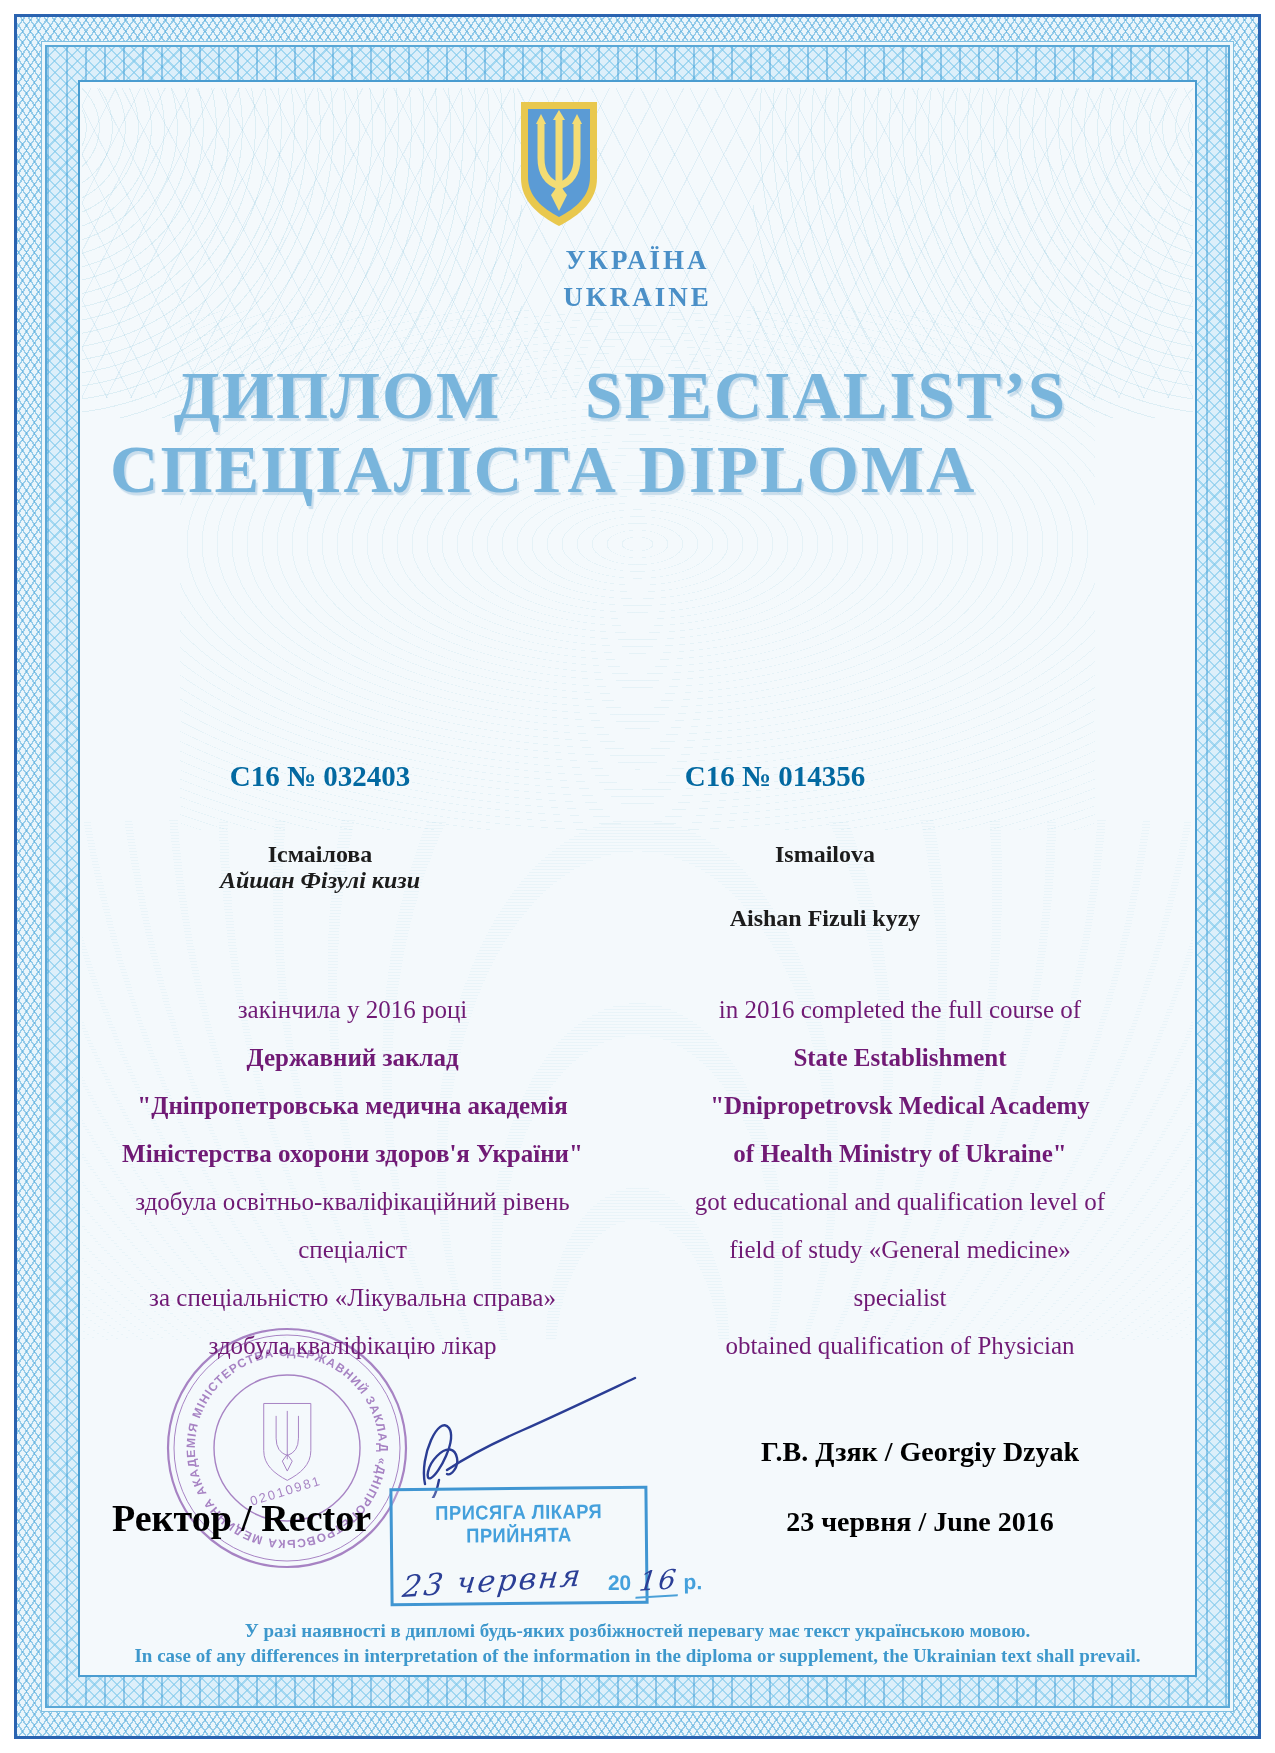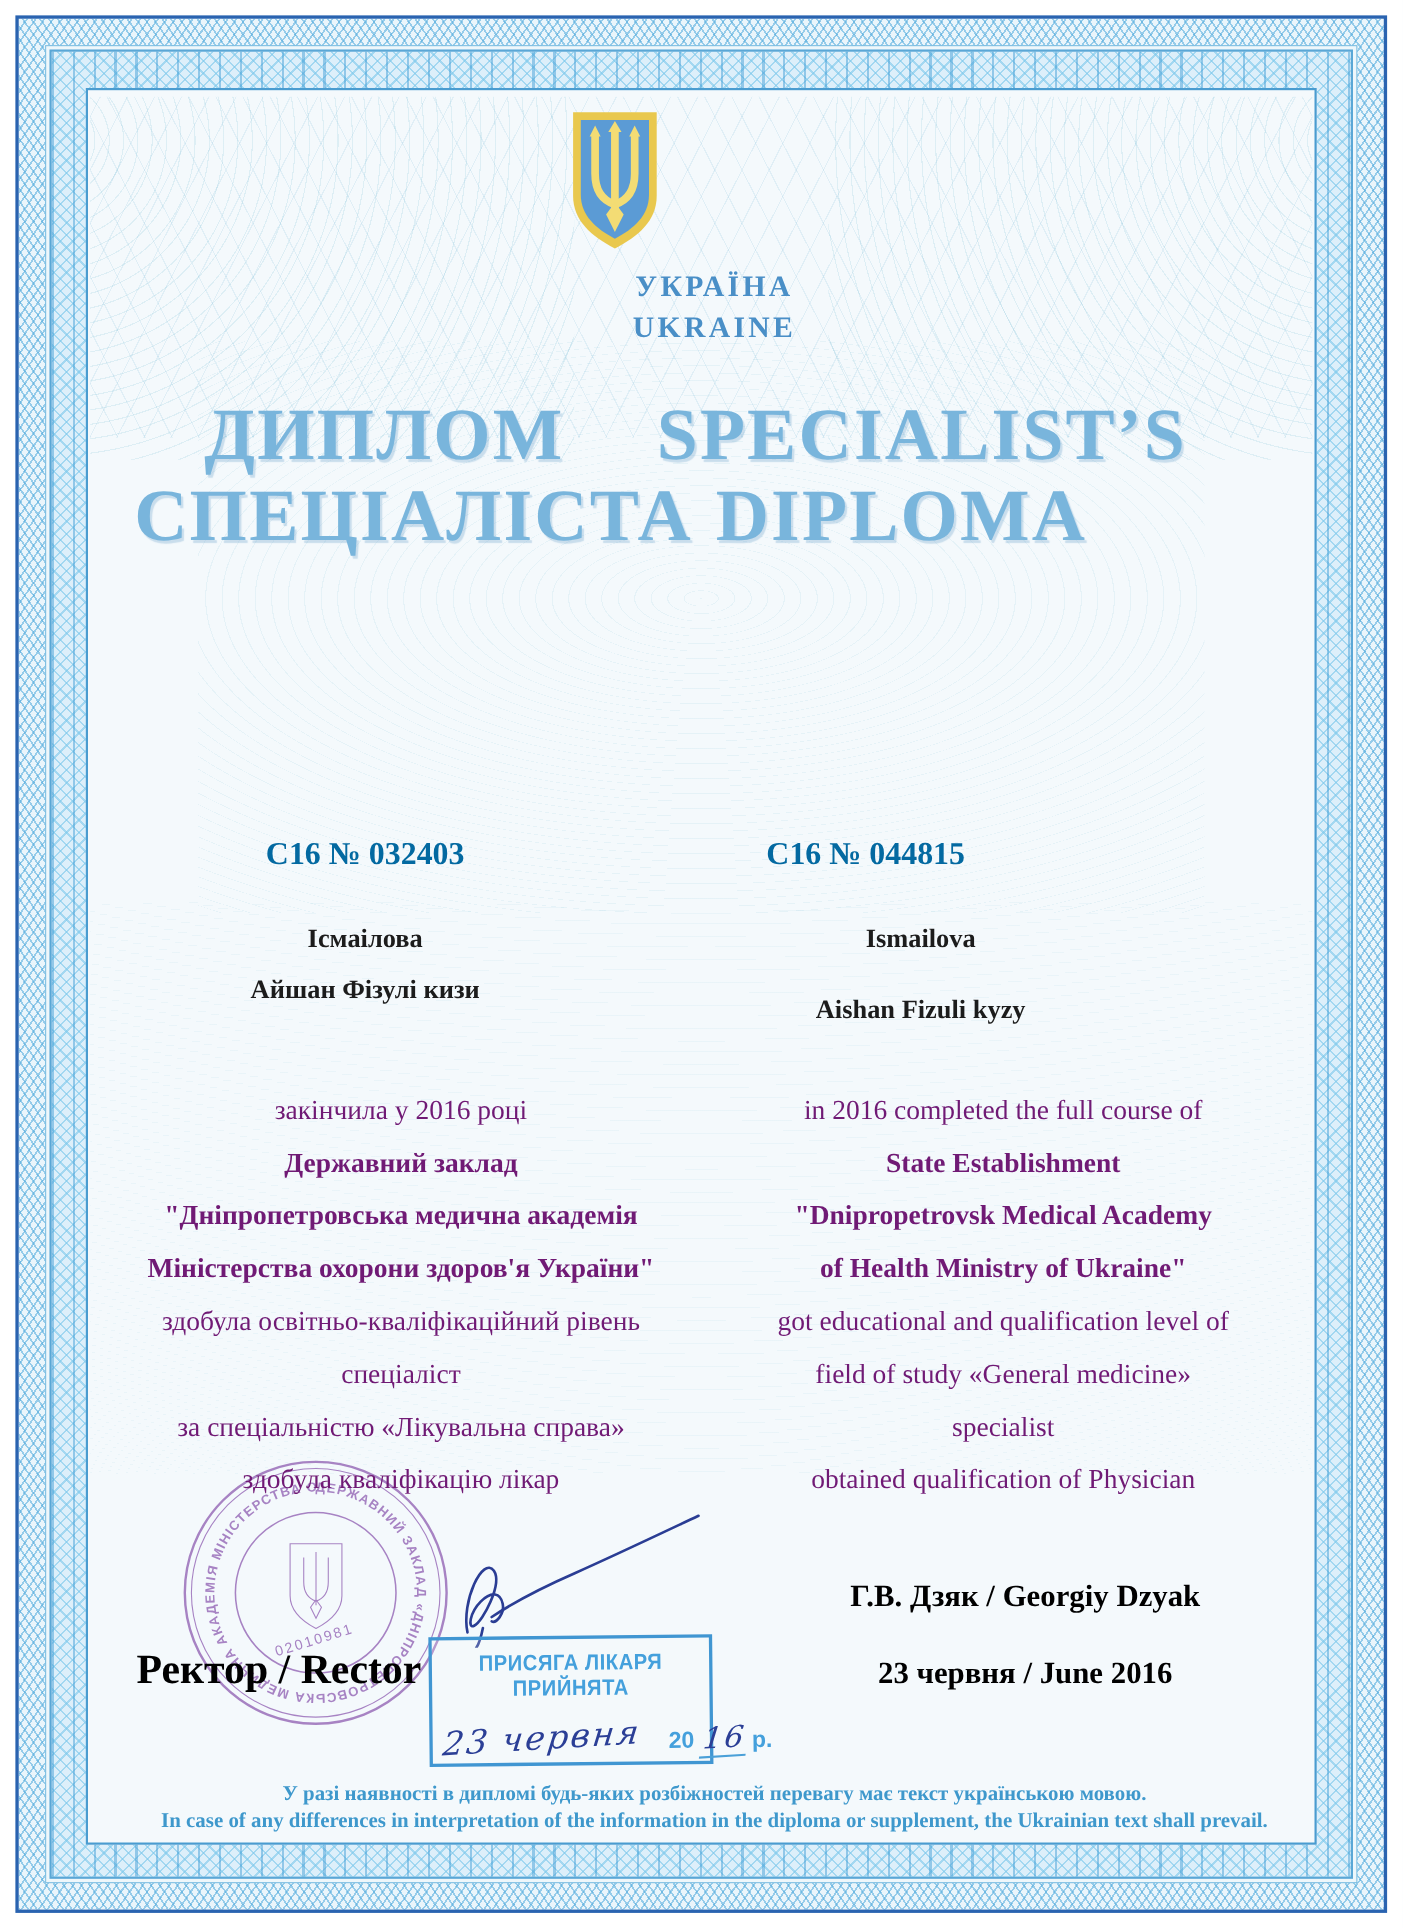--- a/index.html
+++ b/index.html
@@ -31,38 +31,38 @@
   .bg-fan-left{left:82px;top:88px;width:440px;height:330px;
     background:repeating-radial-gradient(circle at -8% 12%, rgba(130,195,215,.20) 0 1px, transparent 1px 13px);}
   .bg-fan-right{right:82px;top:88px;width:440px;height:330px;
     background:repeating-radial-gradient(circle at 108% 12%, rgba(130,195,215,.20) 0 1px, transparent 1px 13px);}
   .bg-rings{left:180px;top:310px;width:915px;height:520px;
     background:repeating-radial-gradient(ellipse 50% 40% at 50% 45%, rgba(130,195,215,.13) 0 1px, transparent 1px 15px);}
   .bg-waves{left:82px;right:82px;top:820px;height:520px;
     background:repeating-radial-gradient(ellipse 80% 30% at 50% 130%, rgba(140,200,220,.10) 0 1px, transparent 1px 17px);}
 
   
-  .txt{position:absolute;z-index:3;padding-left:12px;}
+  .txt{position:absolute;z-index:3;}
   .center{text-align:center;}
   .country{left:0;width:1115px;margin-left:80px;color:#4a8fc7;font-weight:bold;
            font-size:27px;letter-spacing:3px;}
   .country-uk{top:245px;} .country-en{top:282px;}
 
   .big-title{font-size:67px;font-weight:bold;letter-spacing:2px;line-height:74px;
              color:#79b5dc;text-shadow:2px 3px 1px rgba(120,170,205,.35);}
   .title-uk{left:110px;width:455px;top:358px;}
   .title-en{left:585px;width:445px;top:358px;}
 
   .serial{font-size:29px;font-weight:bold;color:#0369a1;}
   .serial-uk{left:130px;width:380px;top:760px;}
   .serial-en{left:590px;width:370px;top:760px;}
 
   .gname{font-size:24px;font-weight:bold;color:#1c1c1c;}
   .name-uk-1{left:95px;width:450px;top:841px;}
-  .name-uk-2{left:95px;width:450px;top:887px;}
+  .name-uk-2{left:95px;width:450px;top:867px;font-style:italic;}
   .name-en-1{left:640px;width:370px;top:841px;}
   .name-en-2{left:640px;width:370px;top:905px;}
 
   .body-col{font-size:25px;color:#701a75;line-height:48px;top:986px;}
   .body-uk{left:95px;width:515px;}
   .body-en{left:620px;width:560px;}
   .body-col .b{font-weight:bold;}
 
   .rector-label{left:112px;width:260px;top:1496px;font-size:38px;font-weight:bold;text-align:left;}
   .rector-name{left:660px;width:520px;top:1436px;font-size:28px;font-weight:bold;}
@@ -132,21 +132,21 @@
   <div class="txt center big-title title-uk">
     <div>ДИПЛОМ</div>
     <div>СПЕЦІАЛІСТА</div>
   </div>
   <div class="txt center big-title title-en">
     <div>SPECIALIST’S</div>
     <div>DIPLOMA</div>
   </div>
 
   <div class="txt center serial serial-uk">С16 № 032403</div>
-  <div class="txt center serial serial-en">C16 № 044815</div>
+  <div class="txt center serial serial-en">C16 № 014356</div>
 
   <div class="txt center gname name-uk-1">Ісмаілова</div>
   <div class="txt center gname name-uk-2">Айшан Фізулі кизи</div>
   <div class="txt center gname name-en-1">Ismailova</div>
   <div class="txt center gname name-en-2">Aishan Fizuli kyzy</div>
 
   <div class="txt center body-col body-uk">
     <div class="line">закінчила у 2016 році</div>
     <div class="line b">Державний заклад</div>
     <div class="line b">"Дніпропетровська медична академія</div>

